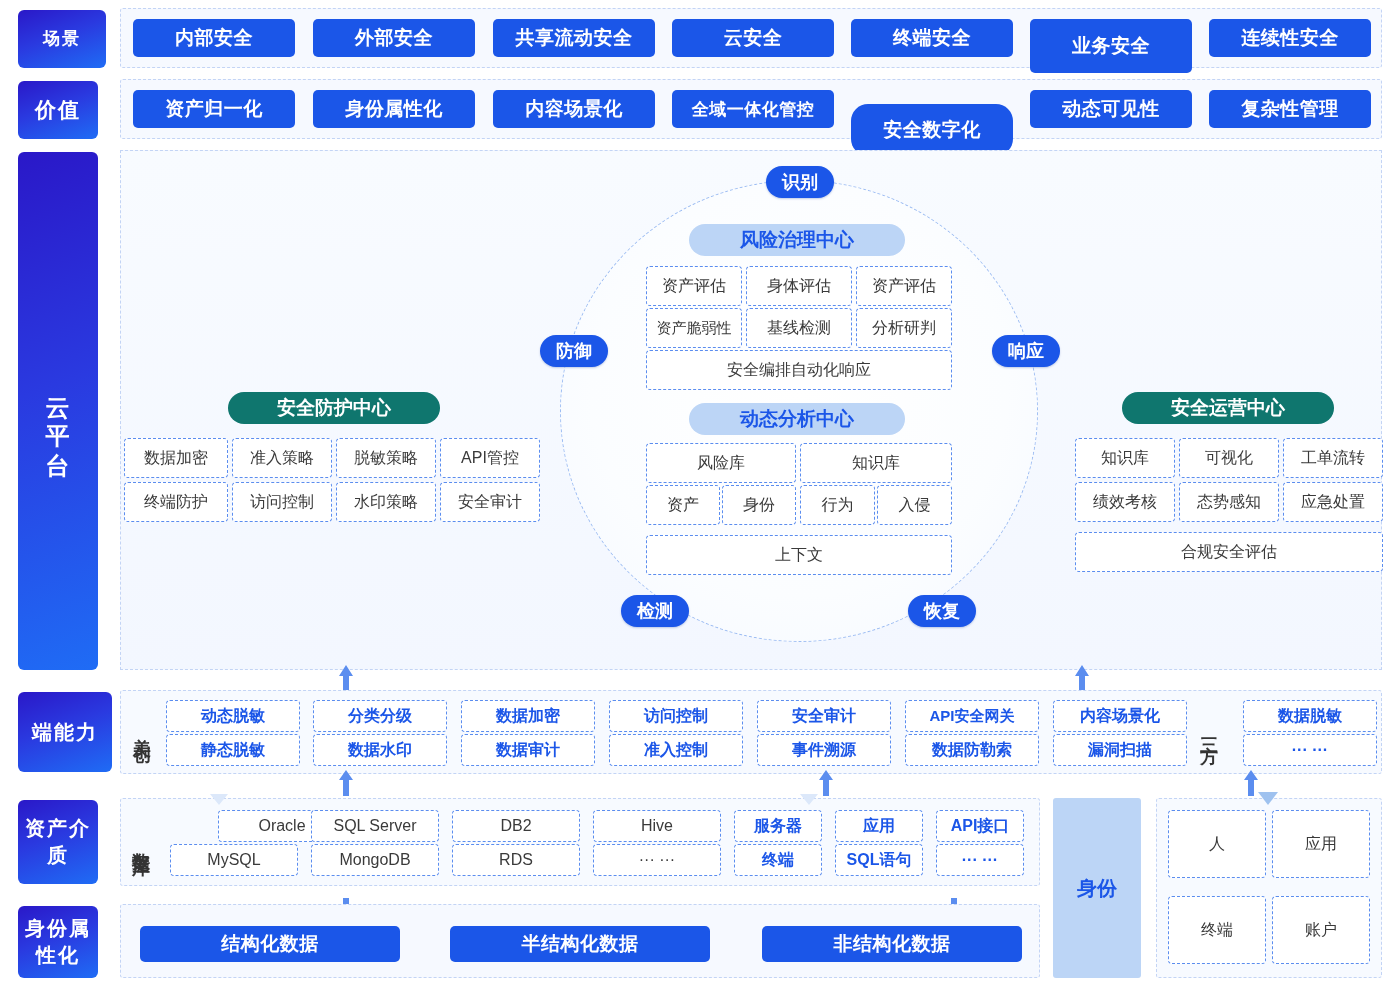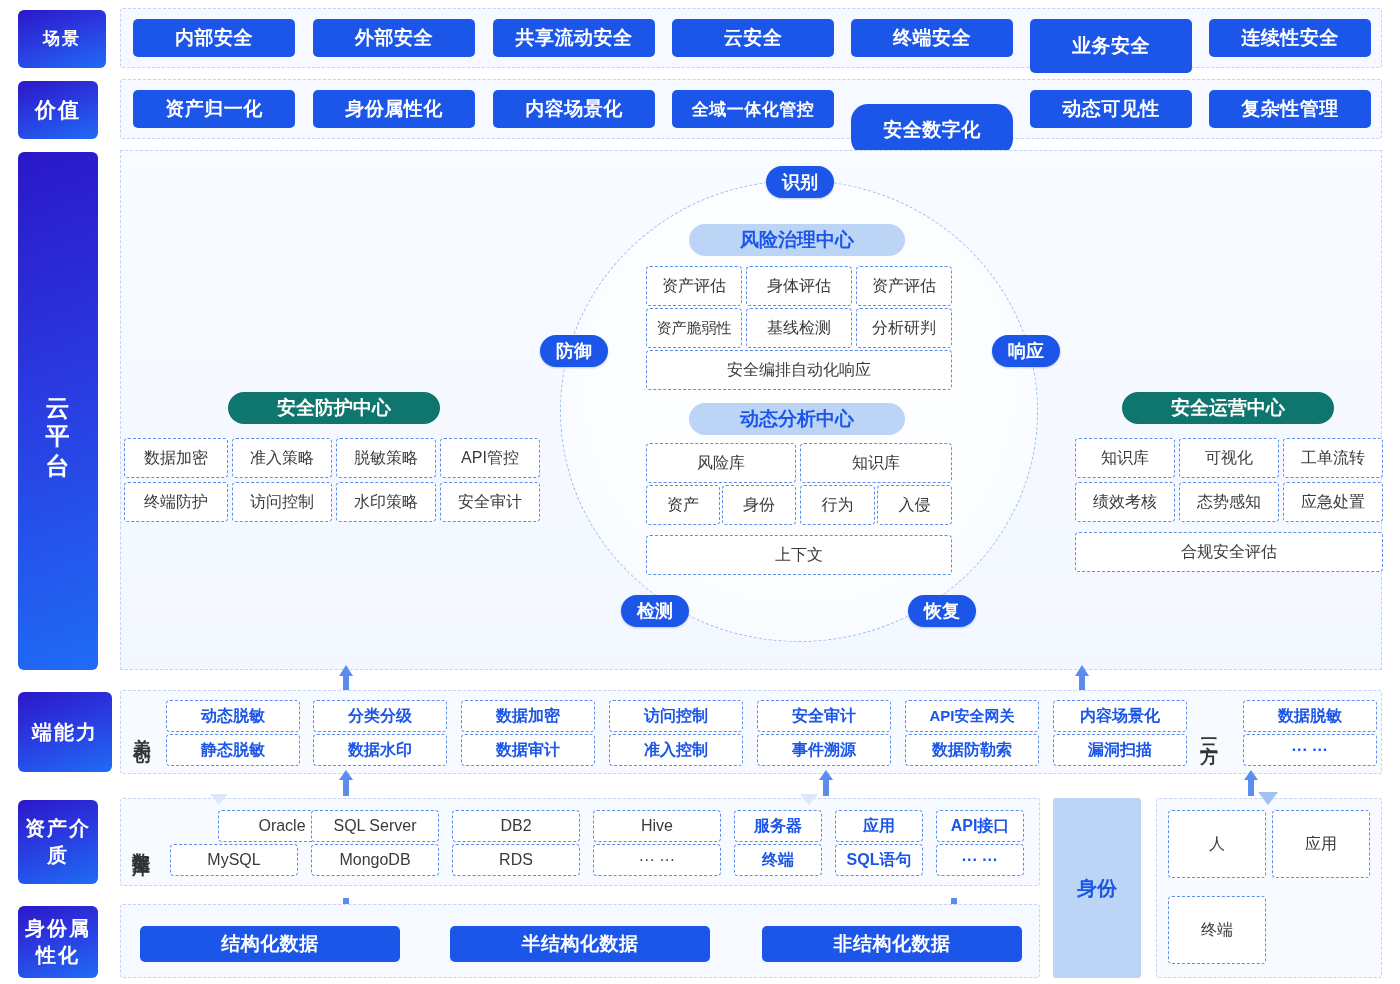--- a/index.html
+++ b/index.html
@@ -435,20 +435,21 @@
 
   <div class="cell blue" style="left:936px;top:810px;width:88px;height:32px;">API接口</div>
   <div class="cell blue" style="left:936px;top:844px;width:88px;height:32px;">··· ···</div>
 
   <div class="idBox" style="left:1053px;top:798px;width:88px;height:180px;">身份</div>
 
   <div class="band plain" style="left:1156px;top:798px;width:226px;height:180px;"></div>
   <div class="cell" style="left:1168px;top:810px;width:98px;height:68px;">人</div>
   <div class="cell" style="left:1272px;top:810px;width:98px;height:68px;">应用</div>
   <div class="cell" style="left:1168px;top:896px;width:98px;height:68px;">终端</div>
+  <div class="cell" style="left:1272px;top:896px;width:98px;height:68px;">账户</div>
 
   <div class="vdown" style="left:210px;top:792px;">
     <svg width="18" height="12" viewBox="0 0 18 12">
         <path d="M0 0 L9 11 L18 0 Z" fill="#dce8fa"></path>
       </svg>
   </div>
   <div class="vdown" style="left:800px;top:792px;">
     <svg width="18" height="12" viewBox="0 0 18 12">
         <path d="M0 0 L9 11 L18 0 Z" fill="#dce8fa"></path>
       </svg>

